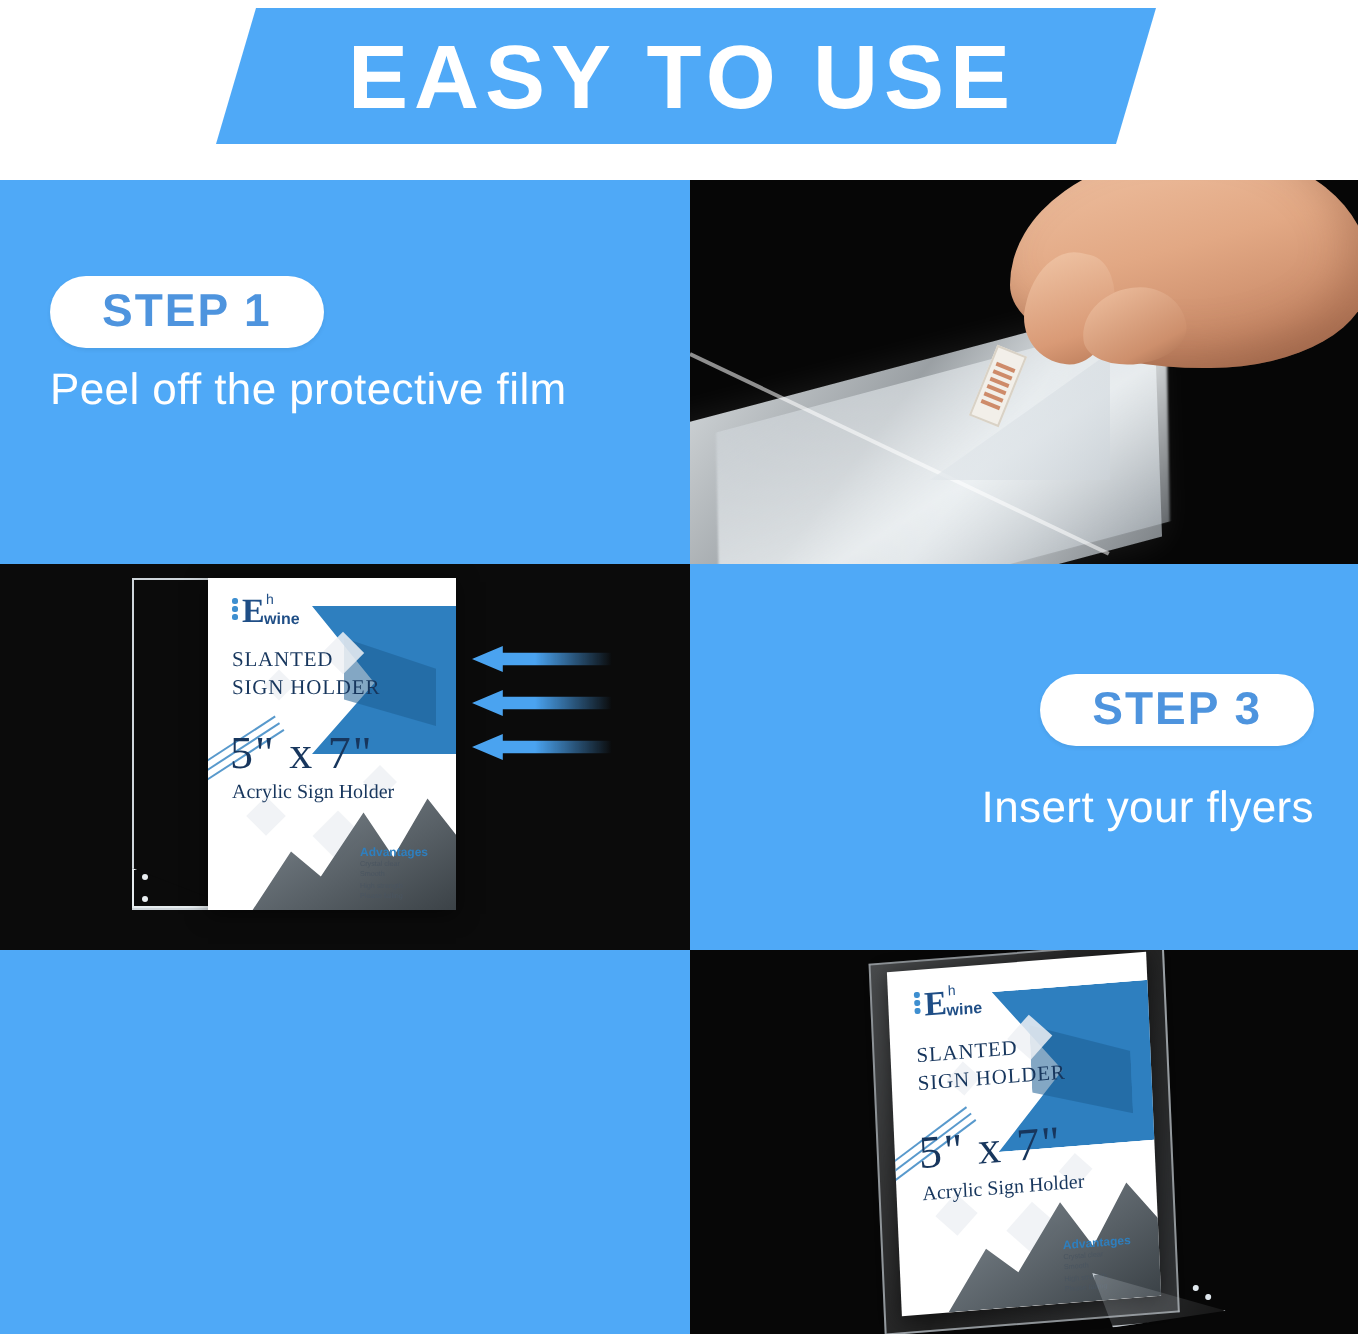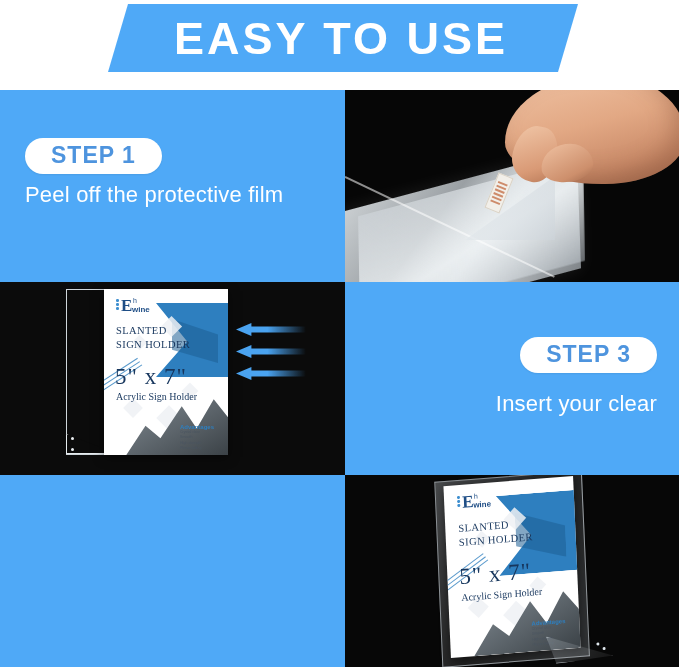--- a/index.html
+++ b/index.html
@@ -325,21 +325,21 @@
           <div class="arrow a1"></div>
           <div class="arrow a2"></div>
           <div class="arrow a3"></div>
         </div>
       </div>
     </div>
 
     <div class="cell c-mr blue">
       <div class="step-block step-right">
         <span class="pill">STEP 3</span>
-        <div class="step-desc">Insert your clear</div>
+        <div class="step-desc">Insert your flyers</div>
       </div>
     </div>
 
     <div class="cell c-bl blue">
       <div class="step-block step-bl">
       </div>
     </div>
 
     <div class="cell c-br black">
       <div class="br-stage">

